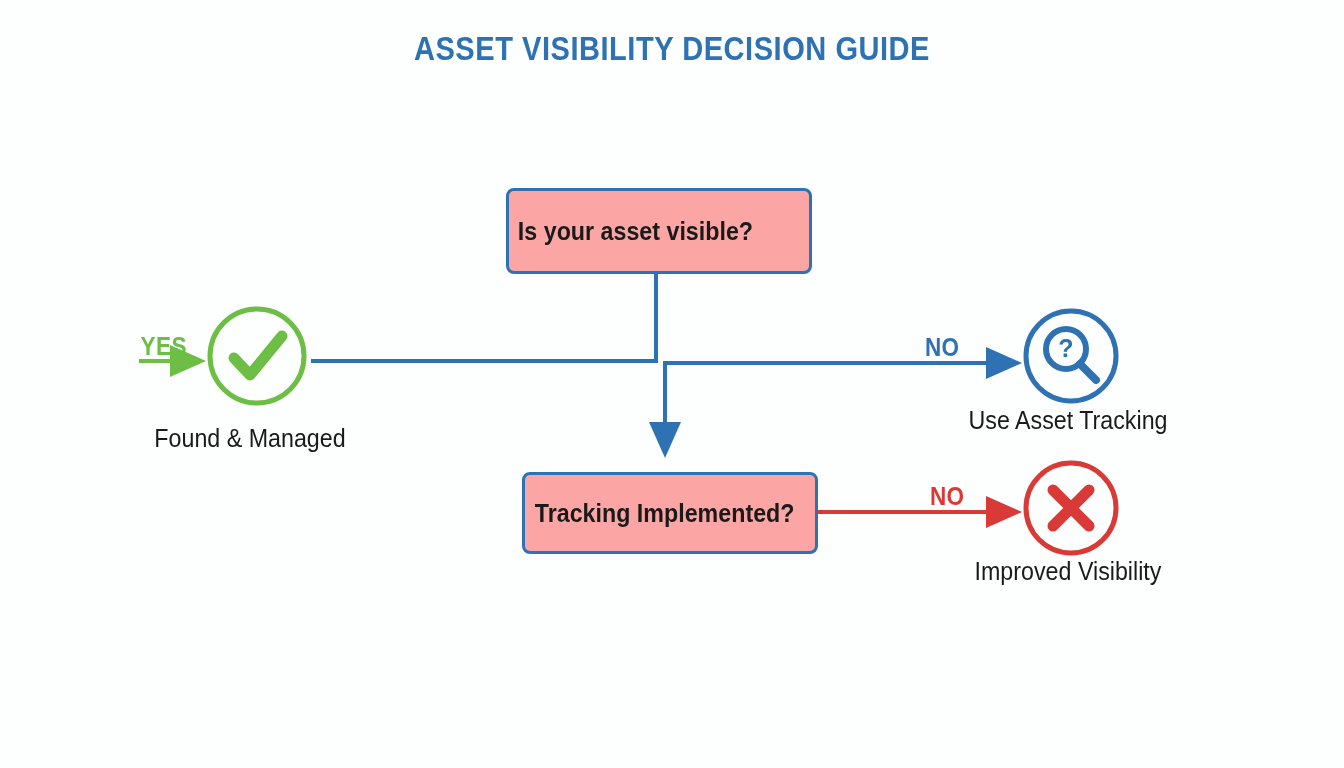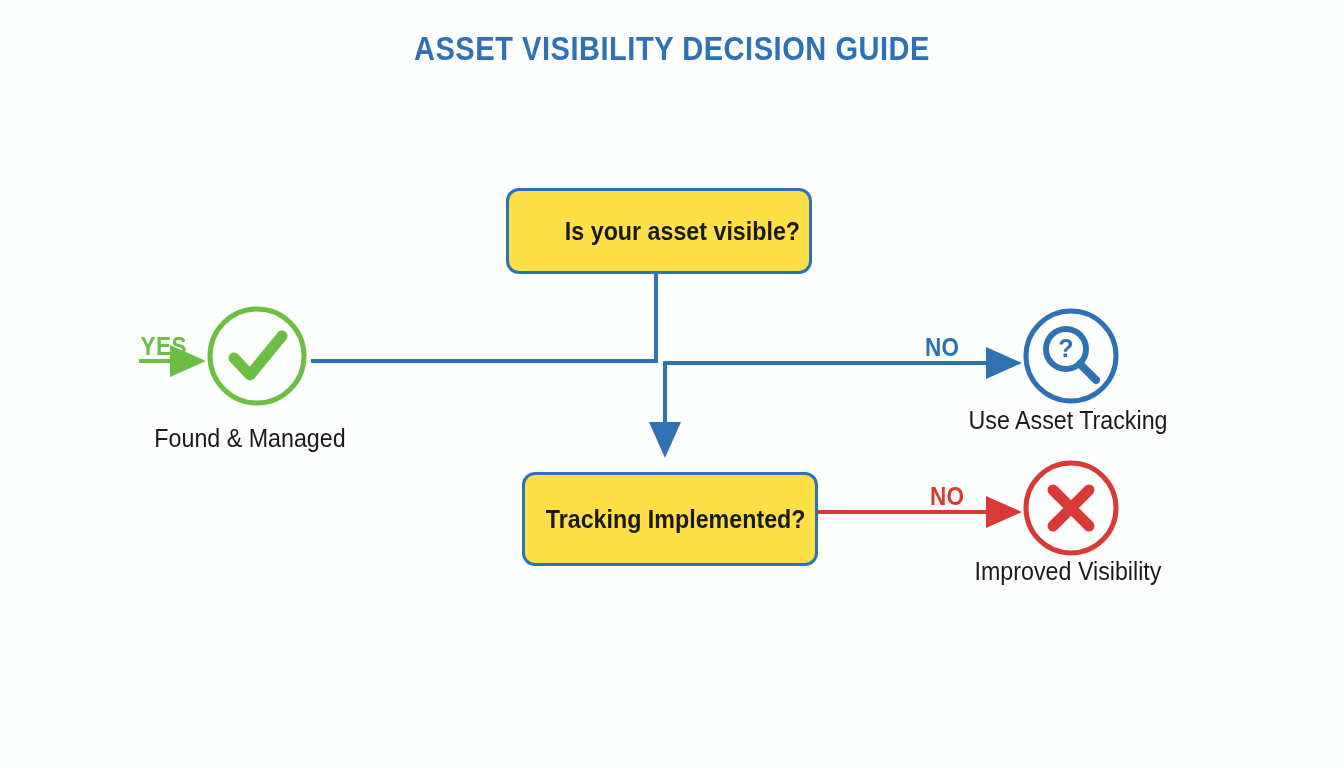--- a/index.html
+++ b/index.html
@@ -38,46 +38,46 @@
     left: 0;
     top: 0;
     width: 1344px;
     height: 768px;
   }
 
   
   .decision-box {
     position: absolute;
     box-sizing: border-box;
-    background: #fde047;
+    background: #fca5a5;
     border: 3px solid #2f72b4;
-    border-radius: 13px;
+    border-radius: 8px;
     display: flex;
     align-items: center;
-    justify-content: flex-end;
+    justify-content: flex-start;
   }
   .decision-box .box-label {
     font-family: "Liberation Sans", sans-serif;
     font-size: 25px;
     font-weight: bold;
     color: #1a1a1a;
     transform: scaleX(0.93);
     white-space: nowrap;
   }
   #box-visible {
     left: 506px;
     top: 188px;
     width: 306px;
     height: 86px;
   }
   #box-tracking {
     left: 522px;
     top: 472px;
     width: 296px;
-    height: 94px;
+    height: 82px;
   }
 
   
   .edge-label {
     position: absolute;
     font-family: "Liberation Sans", sans-serif;
     font-size: 25px;
     font-weight: bold;
     letter-spacing: 0.5px;
     transform: scaleX(0.9);

